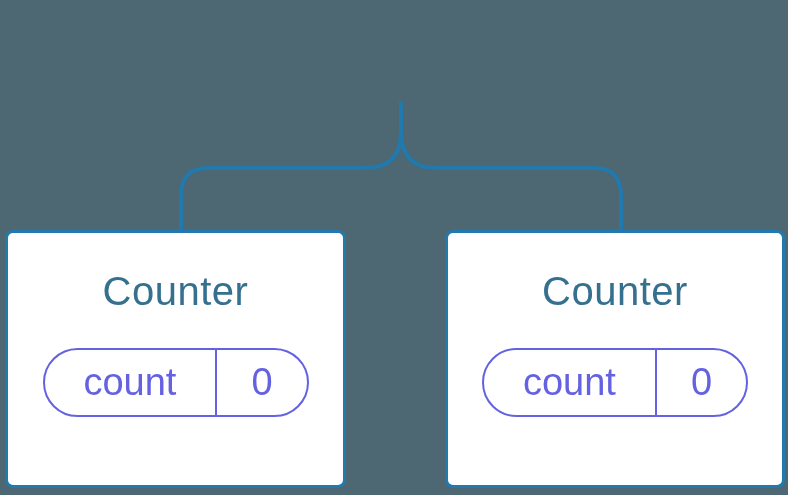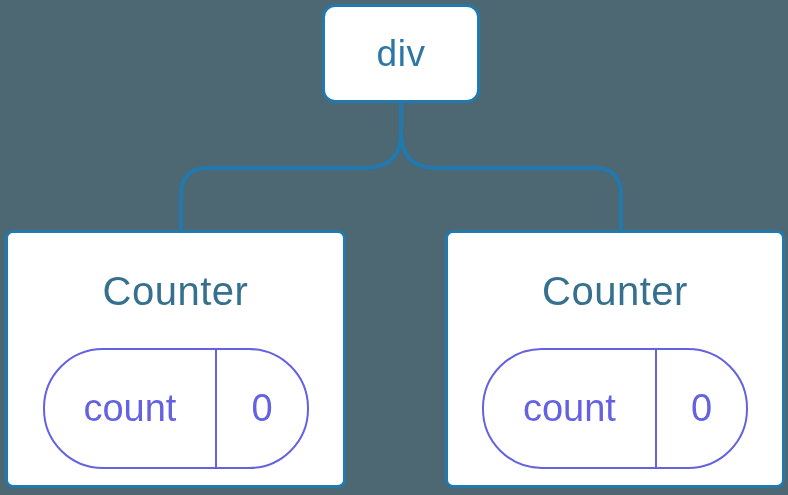--- a/index.html
+++ b/index.html
@@ -69,21 +69,21 @@
     font-weight: 500;
     line-height: 1.1;
     letter-spacing: 0.5px;
   }
   .state-pill {
     position: absolute;
     left: 50%;
     transform: translateX(-50%);
     top: 115px;
     width: 266px;
-    height: 121px;
+    height: 69px;
     border: 2px solid var(--state-accent);
     border-radius: 60px;
     display: flex;
     color: var(--state-accent);
     font-size: 38px;
     font-weight: 400;
     overflow: hidden;
   }
   .state-name {
     width: 66%;
@@ -102,23 +102,20 @@
 </head>
 <body>
 
 <div class="canvas">
 
   <svg class="connector-svg" viewBox="0 0 788 495" xmlns="http://www.w3.org/2000/svg" aria-hidden="true">
     <path d="M401 101 L401 132 Q401 168 365 168 L208 168 Q181 168 181 195 L181 232"></path>
     <path d="M401 101 L401 132 Q401 168 437 168 L594 168 Q621 168 621 195 L621 232"></path>
   </svg>
 
-  <div class="root-node">
-    <span class="root-label">div</span>
-  </div>
 
   <div class="component-card left">
     <div class="component-title">Counter</div>
     <div class="state-pill">
       <span class="state-name">count</span>
       <span class="state-value">0</span>
     </div>
   </div>
 
   <div class="component-card right">

